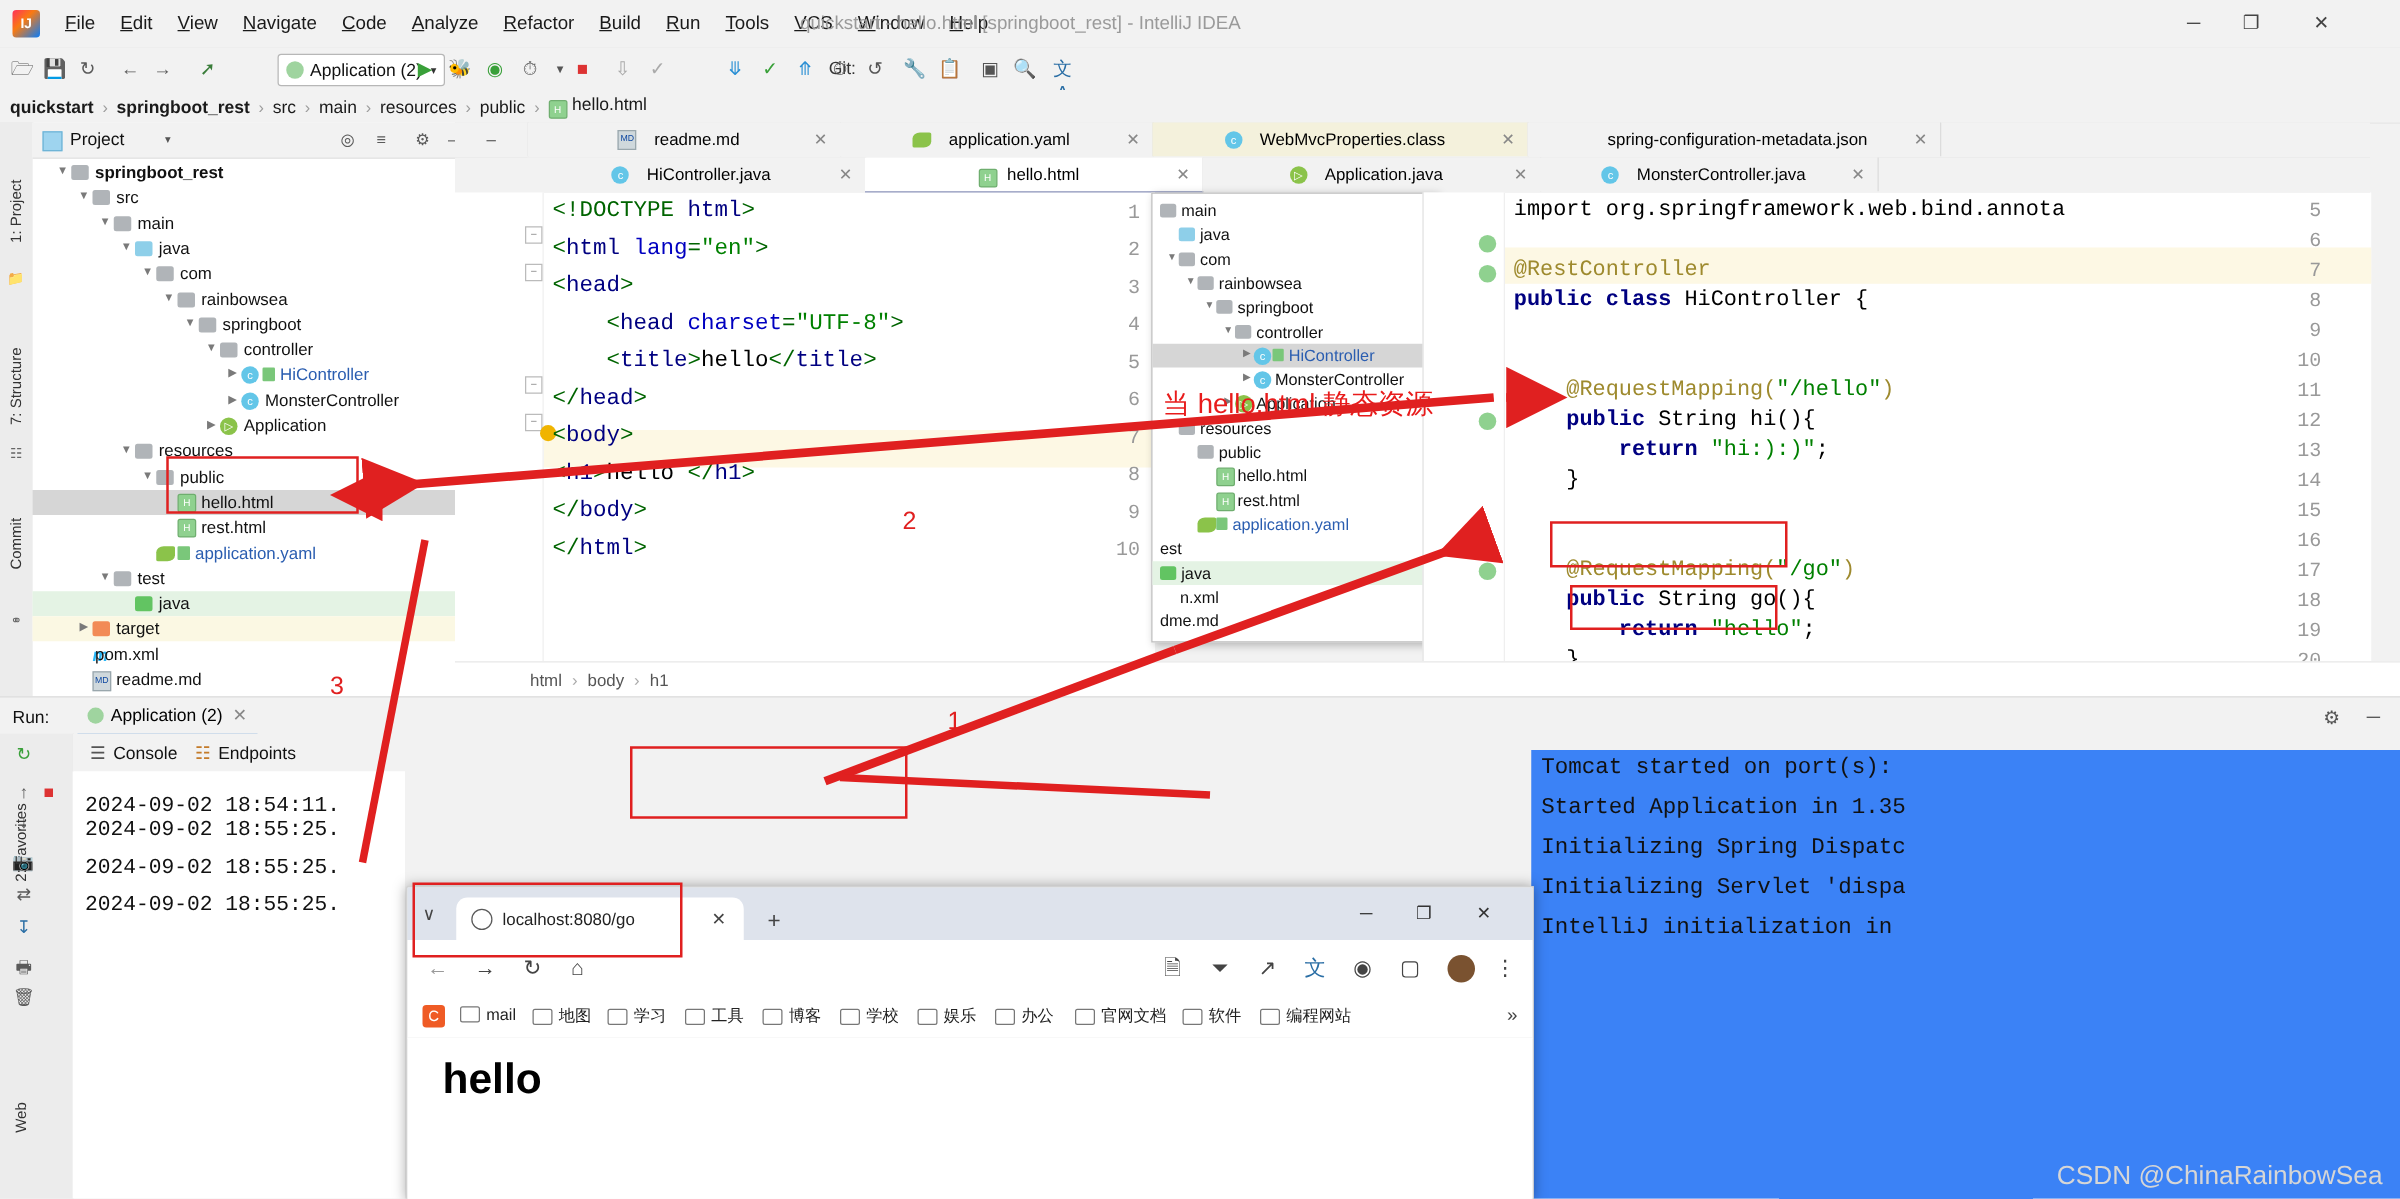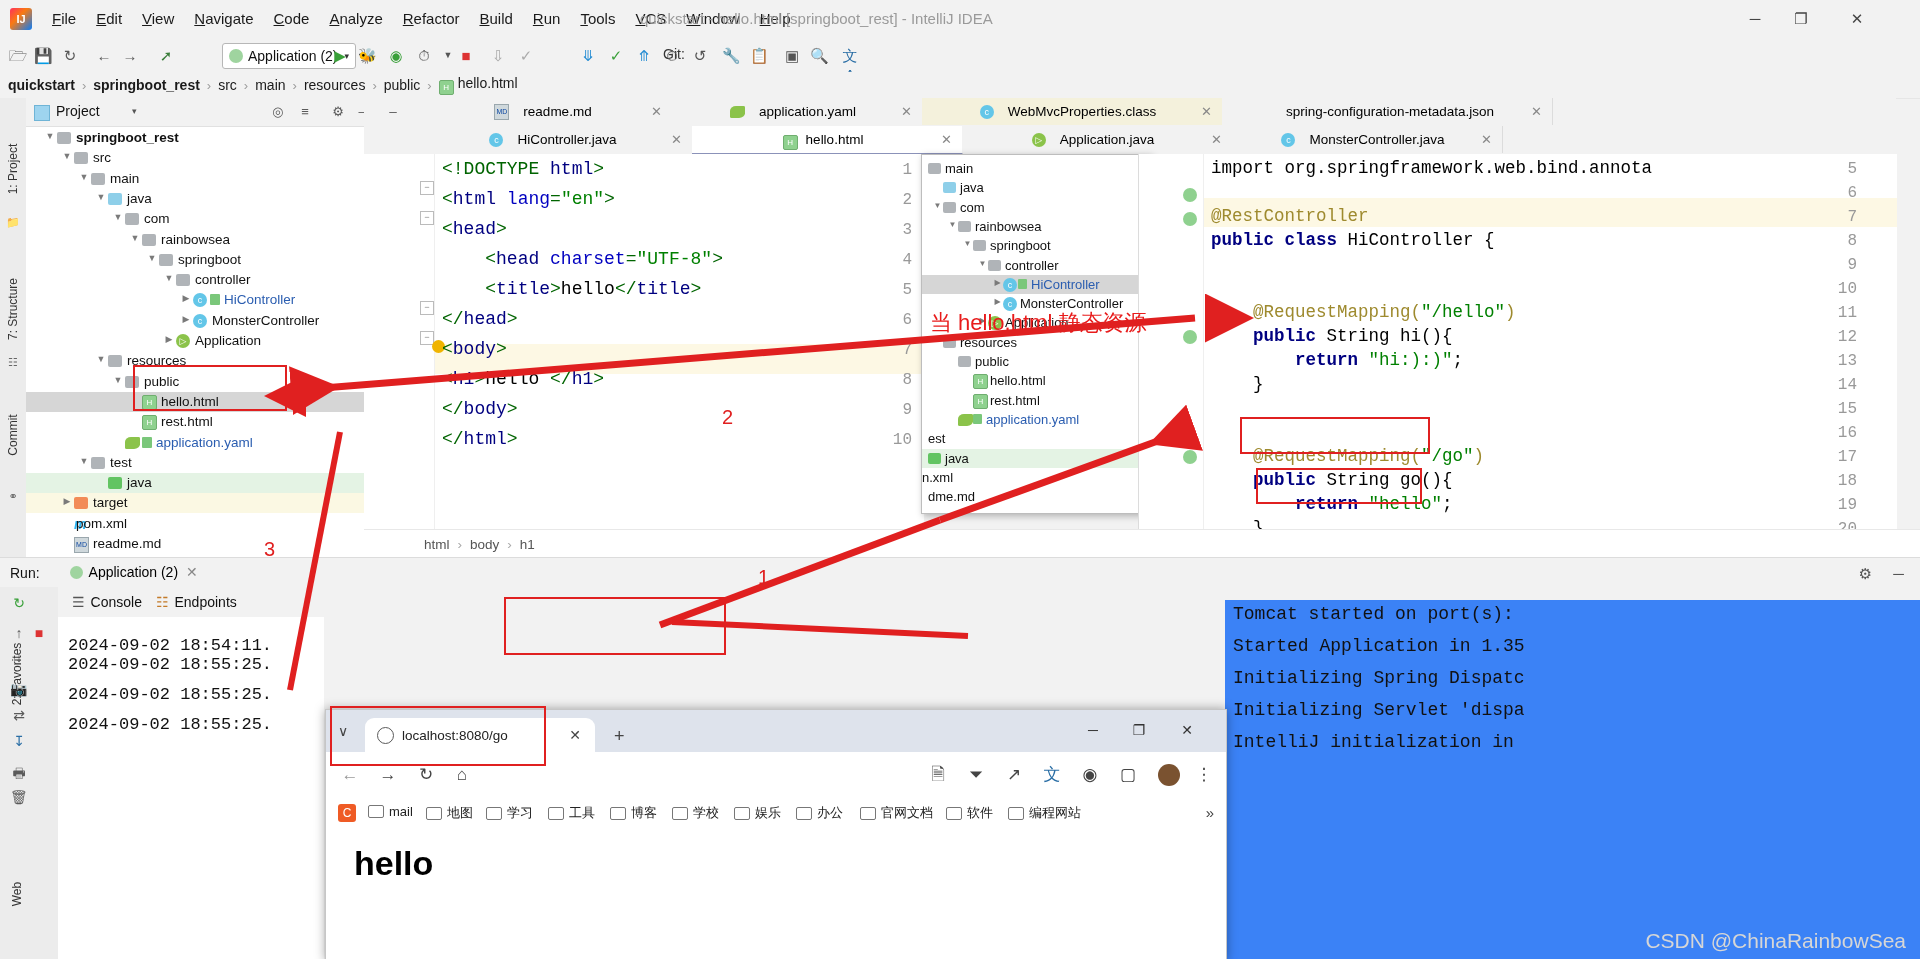--- a/index.html
+++ b/index.html
@@ -519,21 +519,21 @@
           <span class="lb" style="left:64px;color:#2a5db0;">application.yaml</span>
         </div>
         <div class="orow" style="top: 274.2px;">
           <span class="lb" style="left:6px;">est</span>
         </div>
         <div class="orow grnrow" style="top: 293.5px;">
           <span class="fo green" style="left:6px"></span>
           <span class="lb" style="left:23px;">java</span>
         </div>
         <div class="orow" style="top: 312.8px;">
-          <span class="lb" style="left:0;">n.xml</span>
+          <span class="lb" style="left:22px;">n.xml</span>
         </div>
         <div class="orow" style="top: 332.1px;">
           <span class="lb" style="left:6px;">dme.md</span>
         </div>
       </div>
     <div id="ovscroll"></div>
   </div>
 
   <div id="edR" class="abs">
     <div class="hlR" style="top:44px"></div>

